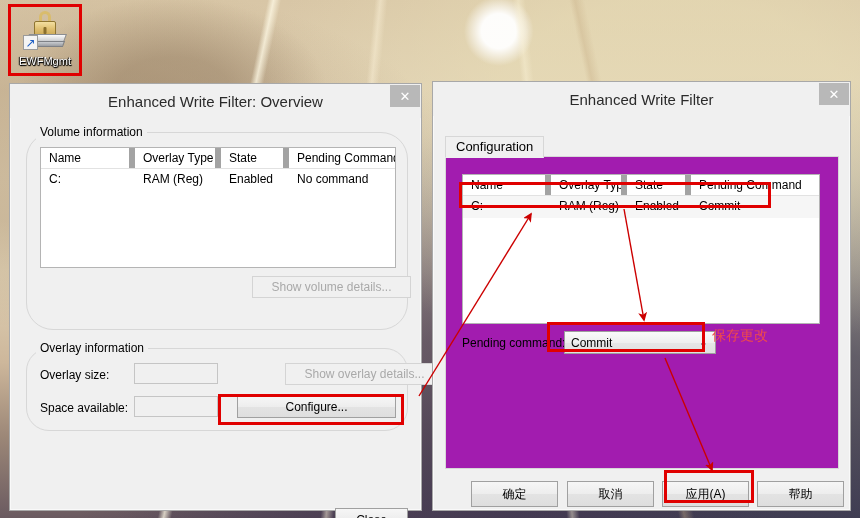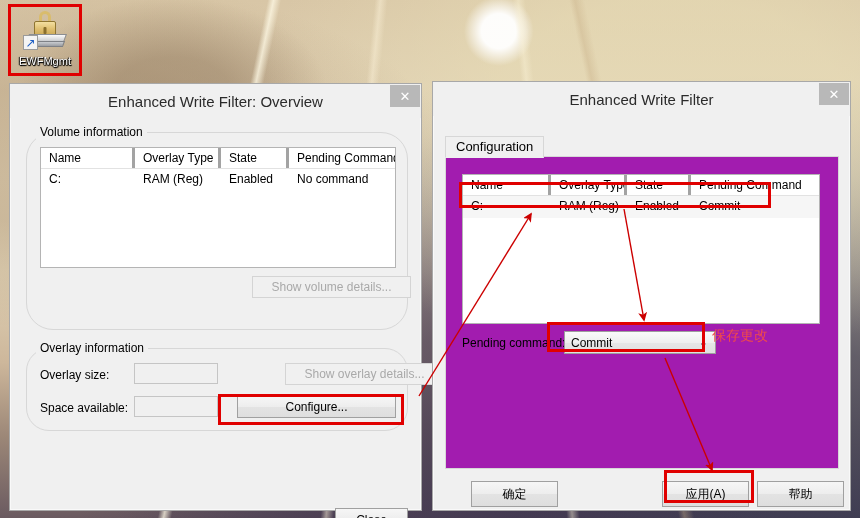--- a/index.html
+++ b/index.html
@@ -129,21 +129,21 @@
     position: absolute;
     background: #ffffff; border: 1px solid #b4b4b4;
   }
   .lv-header {
     display: flex; height: 21px;
     border-bottom: 1px solid #e2e2e2;
     background: #ffffff;
   }
   .lv-header .cell {
     padding: 3px 0 0 8px; font-size: 12px; color: #000;
-    border-right: 3px solid #a3a3a3;
+    border-right: 6px solid #a3a3a3;
     overflow: hidden; white-space: nowrap;
   }
   .lv-header .cell:last-child { border-right: none; }
   .lv-row { display: flex; height: 22px; }
   .lv-row .cell {
     padding: 3px 0 0 8px; font-size: 12px; color: #000;
     overflow: hidden; white-space: nowrap;
   }
   .lv-row.selected { background: #f6f6f6; }
 
@@ -301,20 +301,21 @@
 
         <span class="label" style="left:16px; top:179px;">Pending command:</span>
 
         <div class="combo" style="left:118px; top:174px; width:152px; height:23px;">
           <span>Commit</span>
           <span class="chev">⌄</span>
         </div>
       </div>
 
       <div class="btn" style="left:38px; top:365px; width:87px; height:26px;">确定</div>
+      <div class="btn" style="left:134px; top:365px; width:87px; height:26px;">取消</div>
       <div class="btn" style="left:229px; top:365px; width:87px; height:26px;">应用(A)</div>
       <div class="btn" style="left:324px; top:365px; width:87px; height:26px;">帮助</div>
     </div>
   </div>
 
   <div id="annotations">
 
     <div class="hl" style="left:218px; top:394px; width:186px; height:31px;"></div>
 
     <div class="hl" style="left:459px; top:182px; width:312px; height:26px;"></div>

